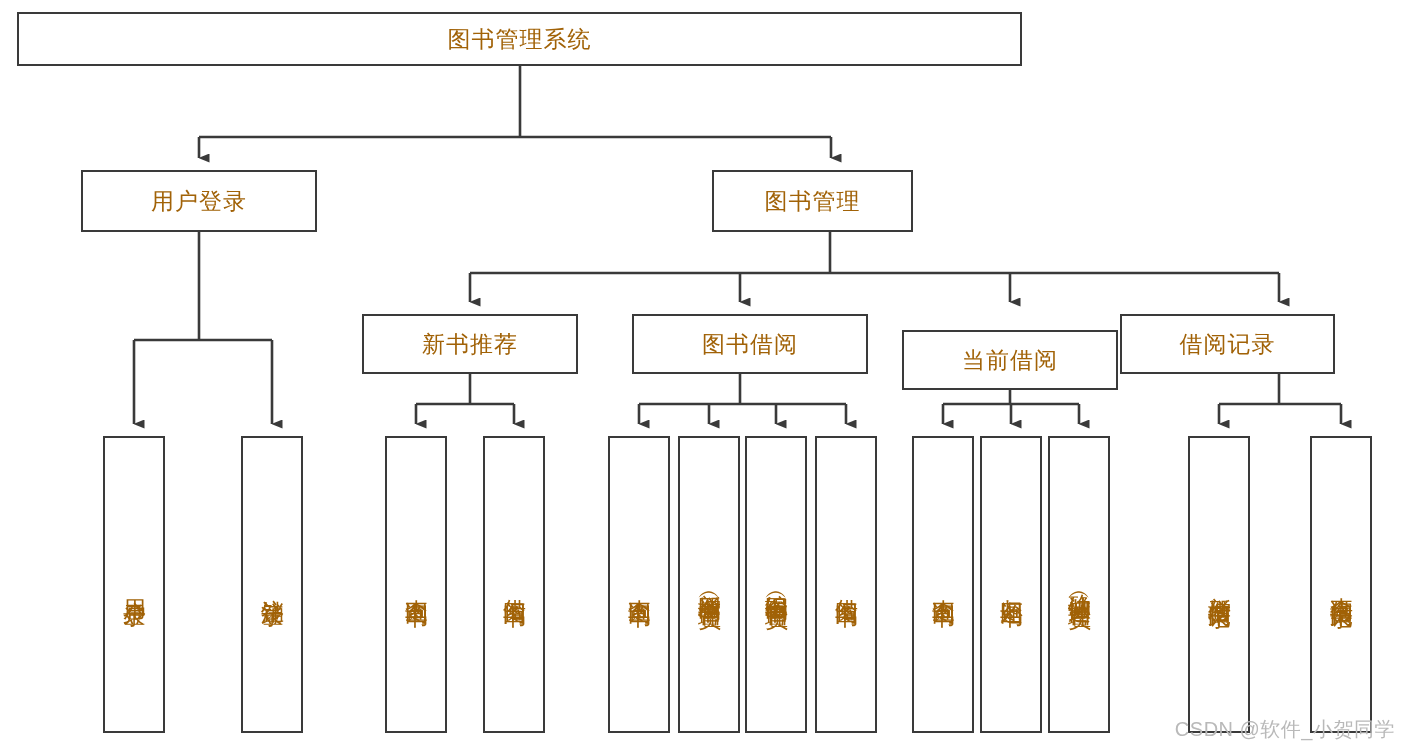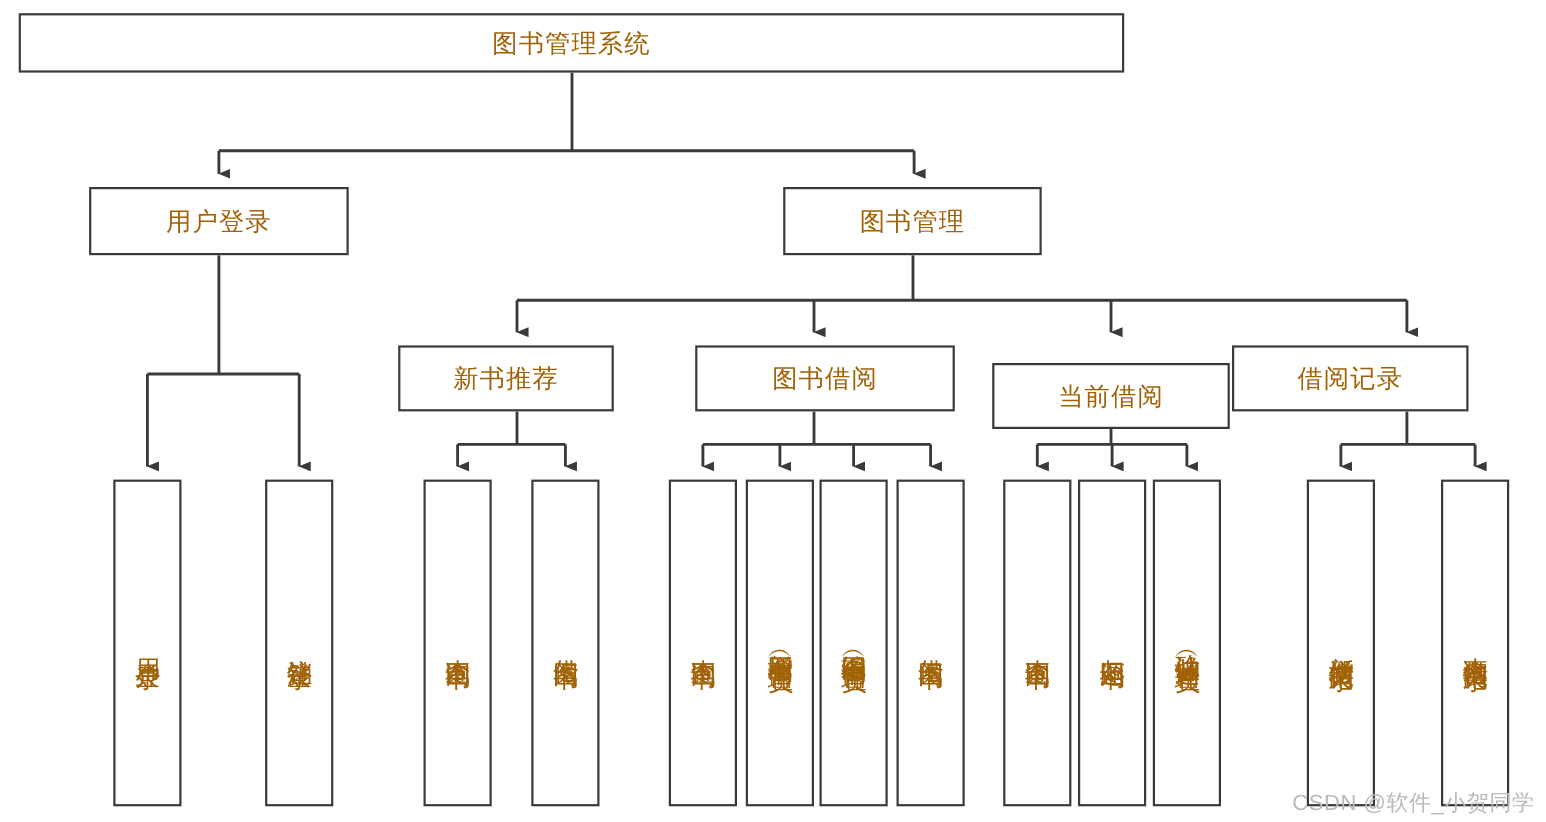--- a/index.html
+++ b/index.html
@@ -113,23 +113,23 @@
       <path d="M1279,374 L1279,404"></path>
       <path d="M1219,404 L1341,404"></path>
       <path d="M1219,404 L1219,424" marker-end="url(#arrowhead)"></path>
       <path d="M1341,404 L1341,424" marker-end="url(#arrowhead)"></path>
     </g>
   </svg>
 
   <div class="node horiz" style="left: 17px; top: 12px; width: 1005px; height: 54px;">图书管理系统</div>
 
   <div class="node horiz" style="left: 81px; top: 170px; width: 236px; height: 62px;">用户登录</div>
-  <div class="node horiz" style="left: 712px; top: 170px; width: 235px; height: 62px;">图书管理</div>
+  <div class="node horiz" style="left: 712px; top: 170px; width: 201px; height: 62px;">图书管理</div>
 
-  <div class="node horiz" style="left: 362px; top: 314px; width: 196px; height: 60px;">新书推荐</div>
+  <div class="node horiz" style="left: 362px; top: 314px; width: 216px; height: 60px;">新书推荐</div>
   <div class="node horiz" style="left: 632px; top: 314px; width: 236px; height: 60px;">图书借阅</div>
   <div class="node horiz" style="left: 902px; top: 330px; width: 216px; height: 60px;">当前借阅</div>
   <div class="node horiz" style="left: 1120px; top: 314px; width: 215px; height: 60px;">借阅记录</div>
 
   <div class="node vert" style="left: 103px; top: 436px; width: 62px; height: 297px;">
       <span>用户登录</span>
     </div>
   <div class="node vert" style="left: 241px; top: 436px; width: 62px; height: 297px;">
       <span>注销登录</span>
     </div>

